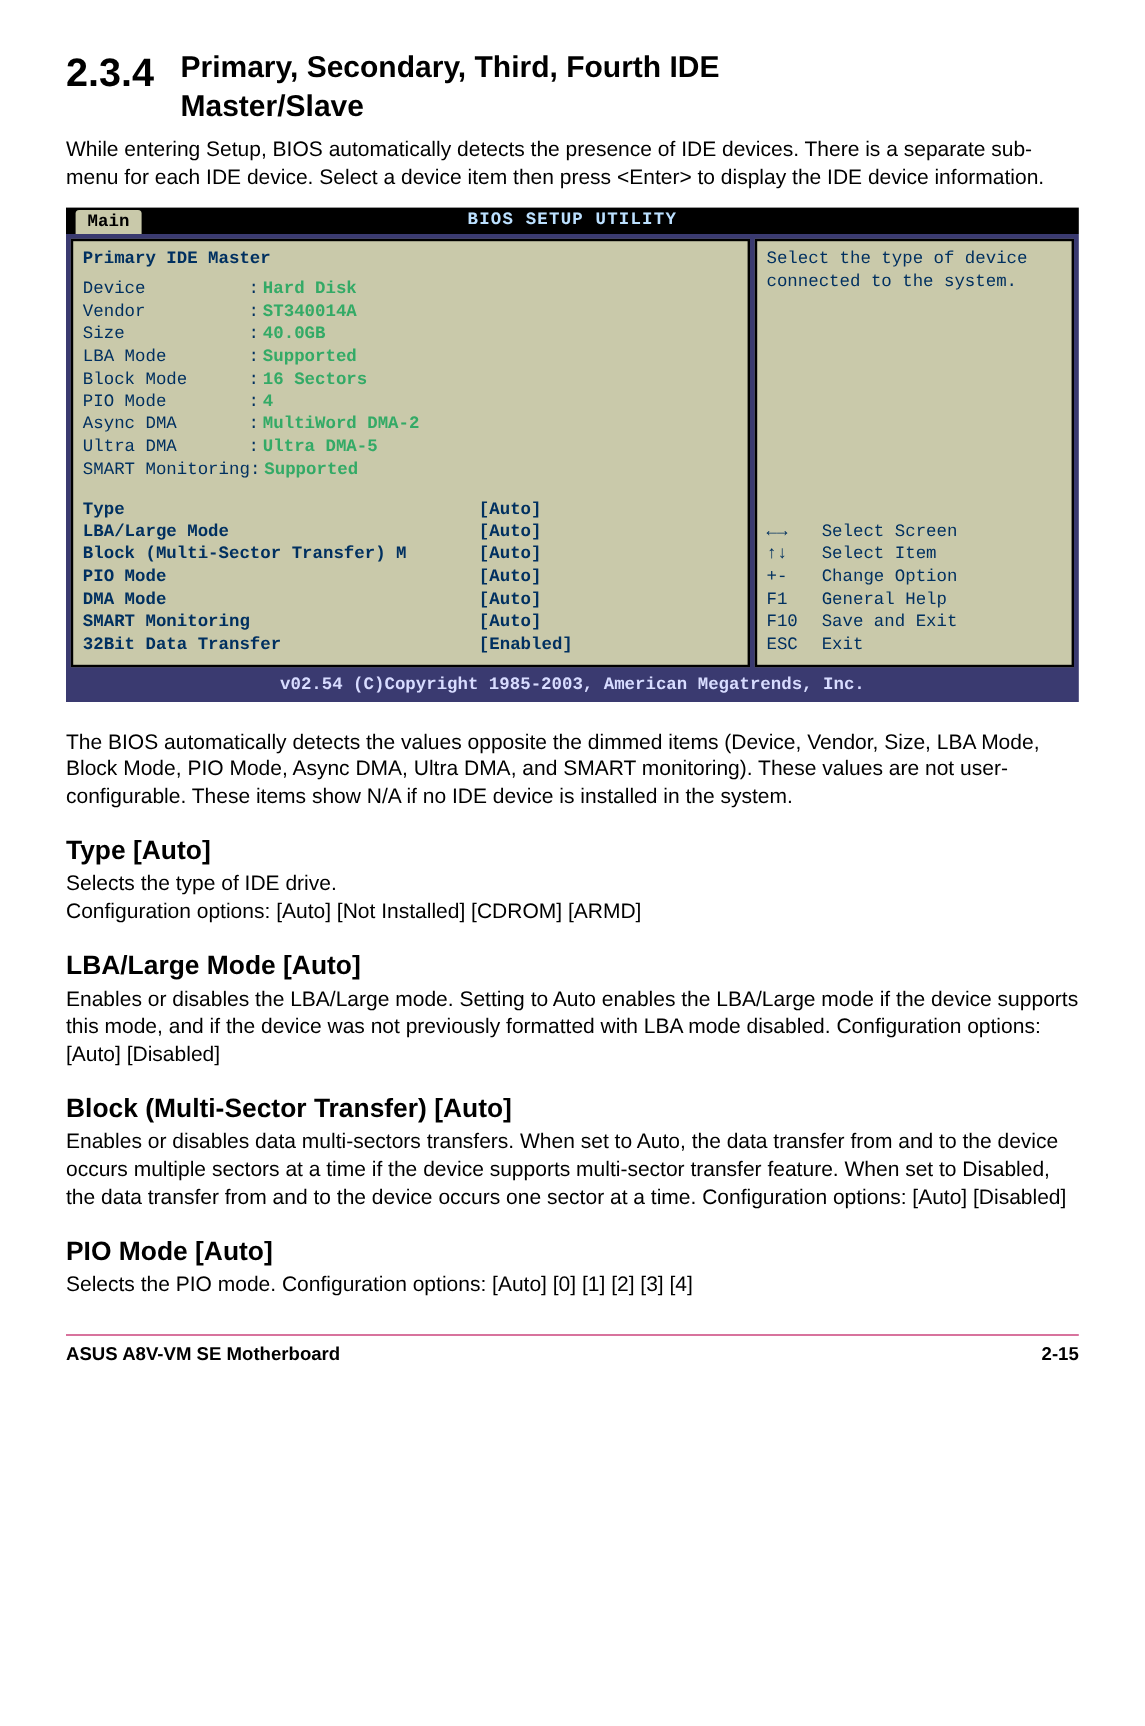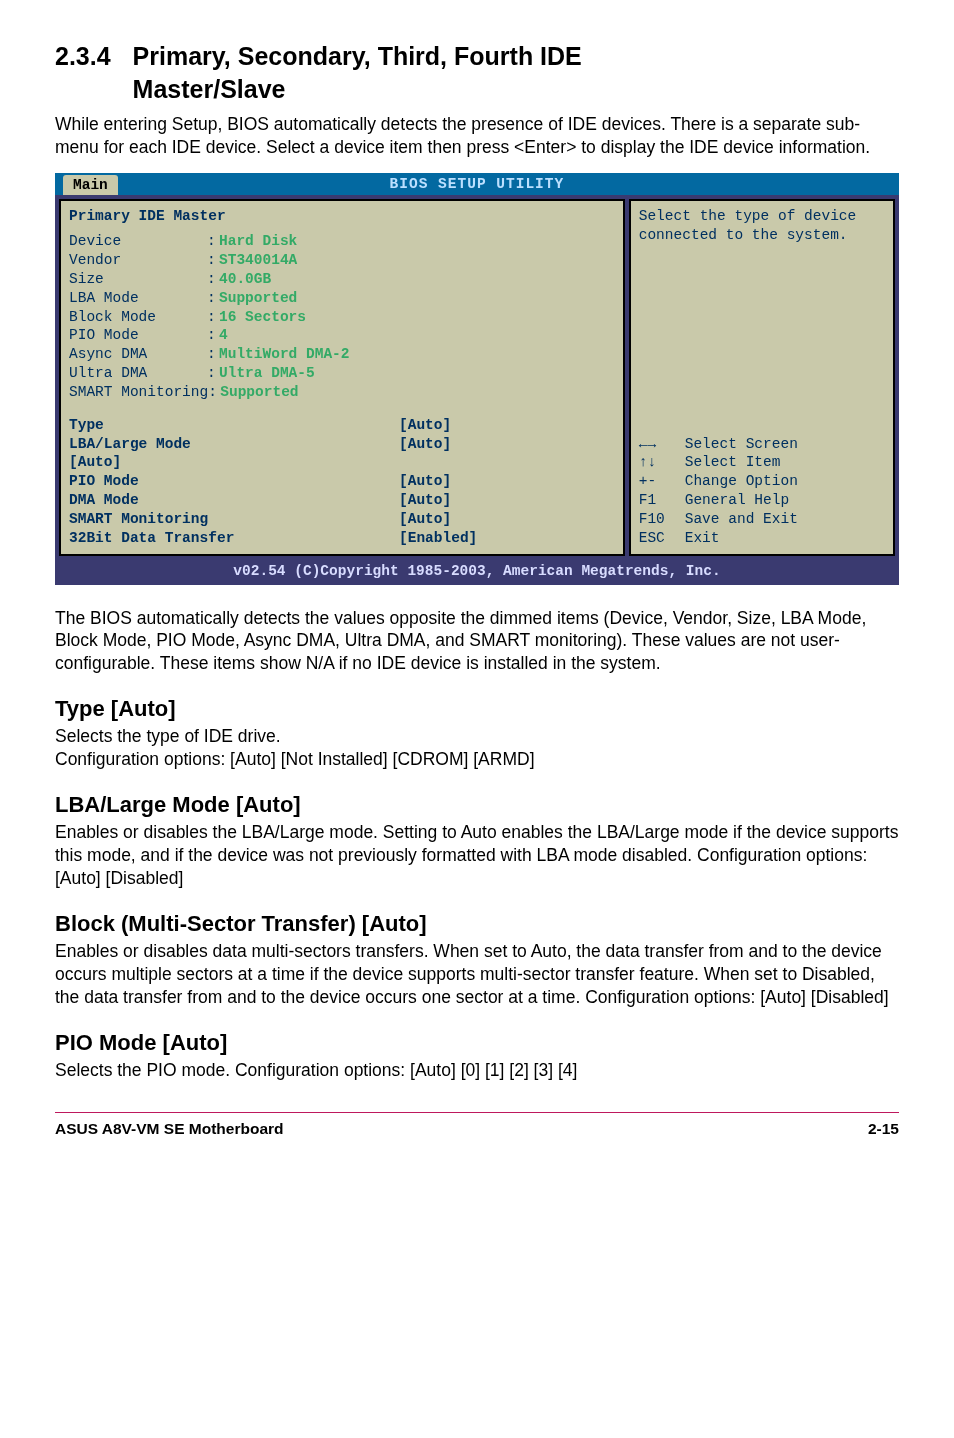--- a/index.html
+++ b/index.html
@@ -9,39 +9,39 @@
     color: #000;
     width: 954px;
     margin: 0 auto;
     padding: 40px 55px 20px 55px;
     font-size: 17.5px;
     line-height: 1.3;
   }
   .section-number {
     font-family: Arial, Helvetica, sans-serif;
     font-weight: bold;
-    font-size: 25px;
+    font-size: 33px;
   }
   .section-title {
     font-family: Arial, Helvetica, sans-serif;
     font-weight: bold;
     font-size: 25px;
   }
   .h2-row { display:flex; gap: 22px; margin-bottom: 6px;}
   .intro { margin-top: 8px; margin-bottom: 14px; }
 
   .bios {
     width: 100%;
     font-family: "Courier New", monospace;
     font-size: 14.5px;
     color: #fff;
     margin-bottom: 22px;
   }
   .bios-titlebar {
-    background: #0369a1;
+    background: #000000;
     display:flex;
     align-items:flex-end;
     padding: 0px 8px;
     gap: 12px;
   }
   .bios-titlebar .tab {
     background: #c9c9aa;
     color:#000;
     padding: 1px 10px 1px 10px;
     border-top-left-radius: 3px;
@@ -183,20 +183,21 @@
       <div class="config-block">
         <div class="config-row">
             <span class="k">Type</span>
             <span class="v">[Auto]</span>
           </div>
         <div class="config-row">
             <span class="k">LBA/Large Mode</span>
             <span class="v">[Auto]</span>
           </div>
         <div class="config-row">
+            <span class="k">Block (Multi-Sector Transfer) M</span>
             <span class="v">[Auto]</span>
           </div>
         <div class="config-row">
             <span class="k">PIO Mode</span>
             <span class="v">[Auto]</span>
           </div>
         <div class="config-row">
             <span class="k">DMA Mode</span>
             <span class="v">[Auto]</span>
           </div>

